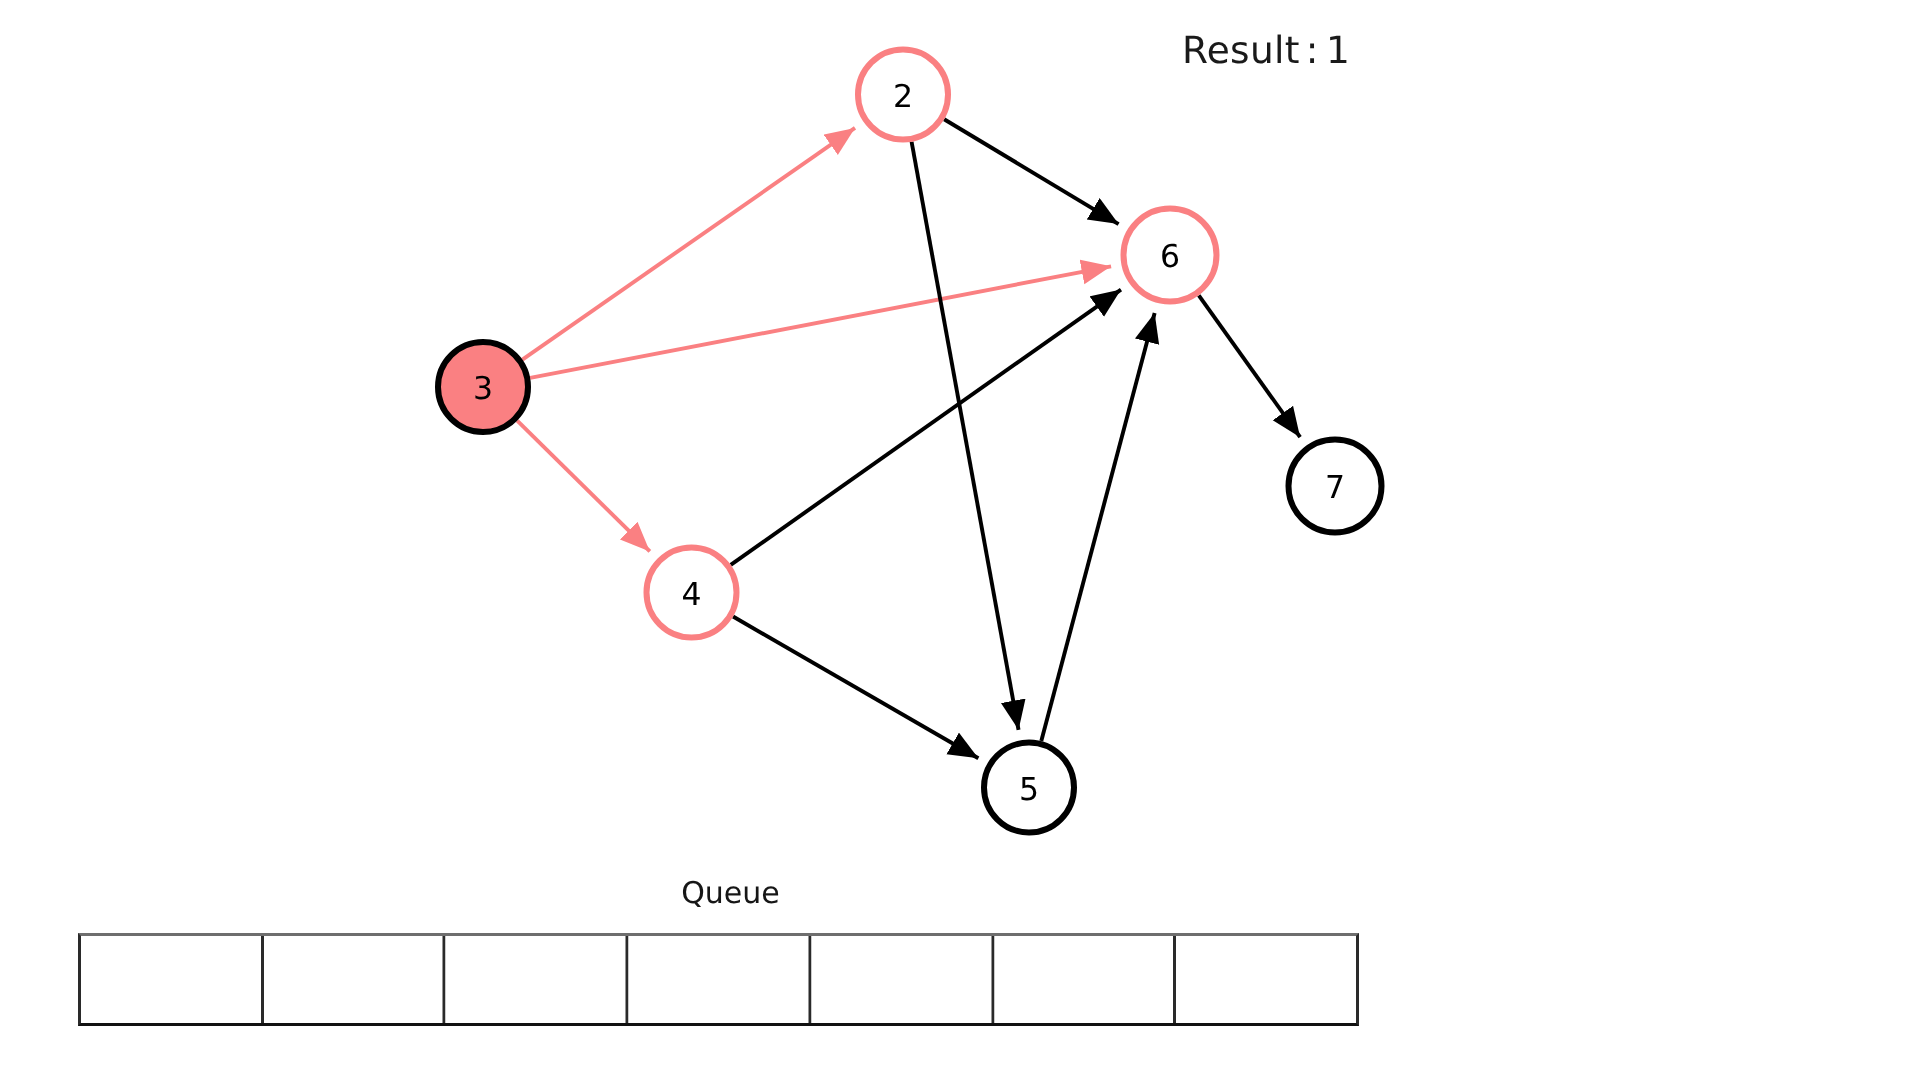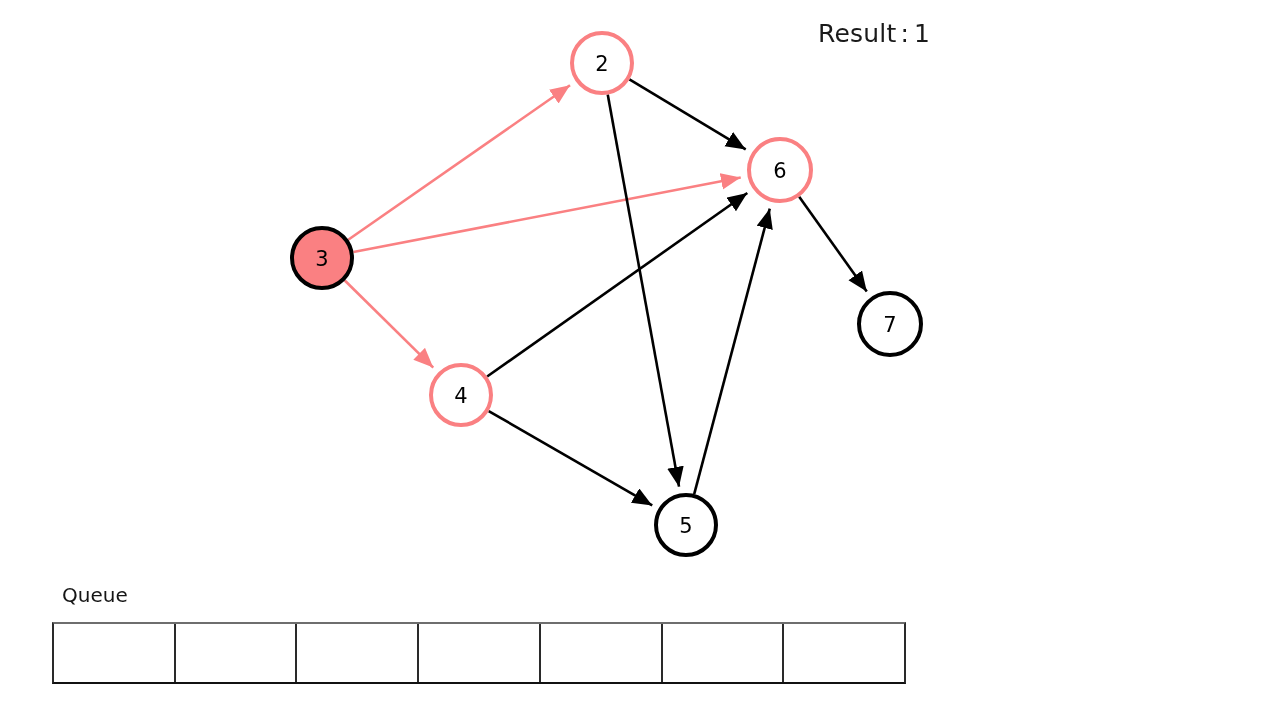--- a/index.html
+++ b/index.html
@@ -45,33 +45,33 @@
   
   #result-readout {
     position: absolute;
     left: 788px;
     top: 21px;
     font-size: 25px;
     line-height: 1;
     letter-spacing: 0.2px;
     white-space: nowrap;
     color: #1a1a1a;
-    margin-left: 30px;
   }
   #result-readout .result-label,
   #result-readout .result-sep,
   #result-readout .result-value { display: inline; }
   #result-readout .result-sep { padding: 0 5px 0 4px; }
 
   
   #queue-panel {
     position: absolute;
     left: 52px;
     top: 585px;
     width: 860px;
+    text-align: center;
   }
   #queue-title {
     font-size: 20px;
     line-height: 1;
     margin: 0 0 17px 10px;
     color: #161616;
   }
   #queue-track {
     display: flex;
     width: 854px;

